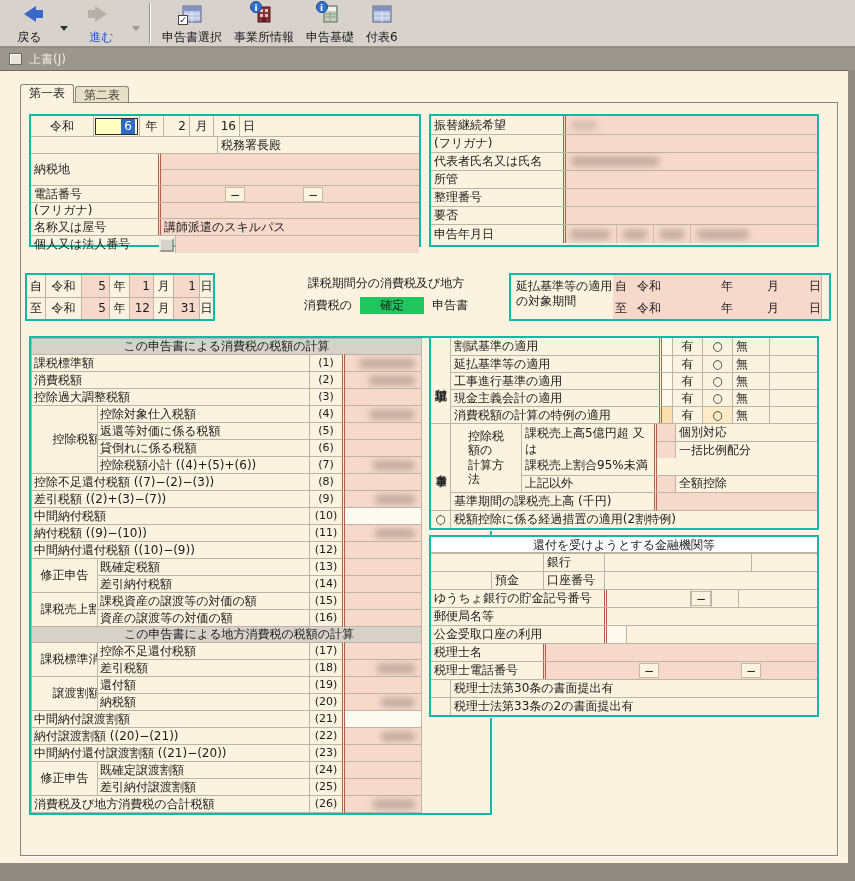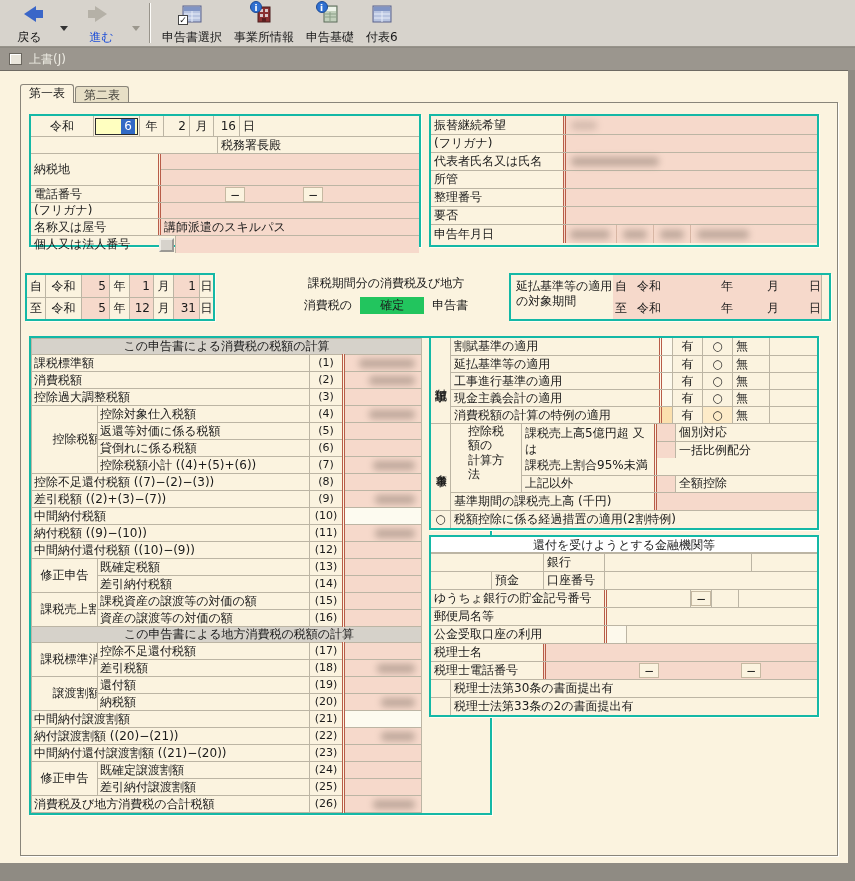--- a/index.html
+++ b/index.html
@@ -531,21 +531,21 @@
             <div class="fc" style="width:37px">無</div>
             <div class="fc" style="width:48px"></div>
           </div>
         </div>
       </div>
 
       <div style="display:flex;border-top:1px solid #bcb5a4">
         <div class="vcell" style="width:19px;font-size:11px">参考事項</div>
         <div style="flex:1;border-left:1px solid #bcb5a4">
           <div style="display:flex">
-            <div style="width:70px;display:flex;align-items:flex-start;justify-content:center">
+            <div style="width:70px;display:flex;align-items:center;justify-content:center">
               <span class="w3" style="display:inline-block;word-break:break-all;line-height:1.2;text-align:left">控除税額の計算方法</span>
             </div>
             <div style="flex:1;border-left:1px solid #bcb5a4">
               <div style="display:flex">
                 <div style="flex:1;padding:1px 3px;line-height:1.35">
                   <div>課税売上高5億円超 又は</div>
                   <div>課税売上割合95%未満</div>
                 </div>
                 <div style="width:163px;border-left:3px double #b85c48">
                   <div class="fr" style="height:17px">

